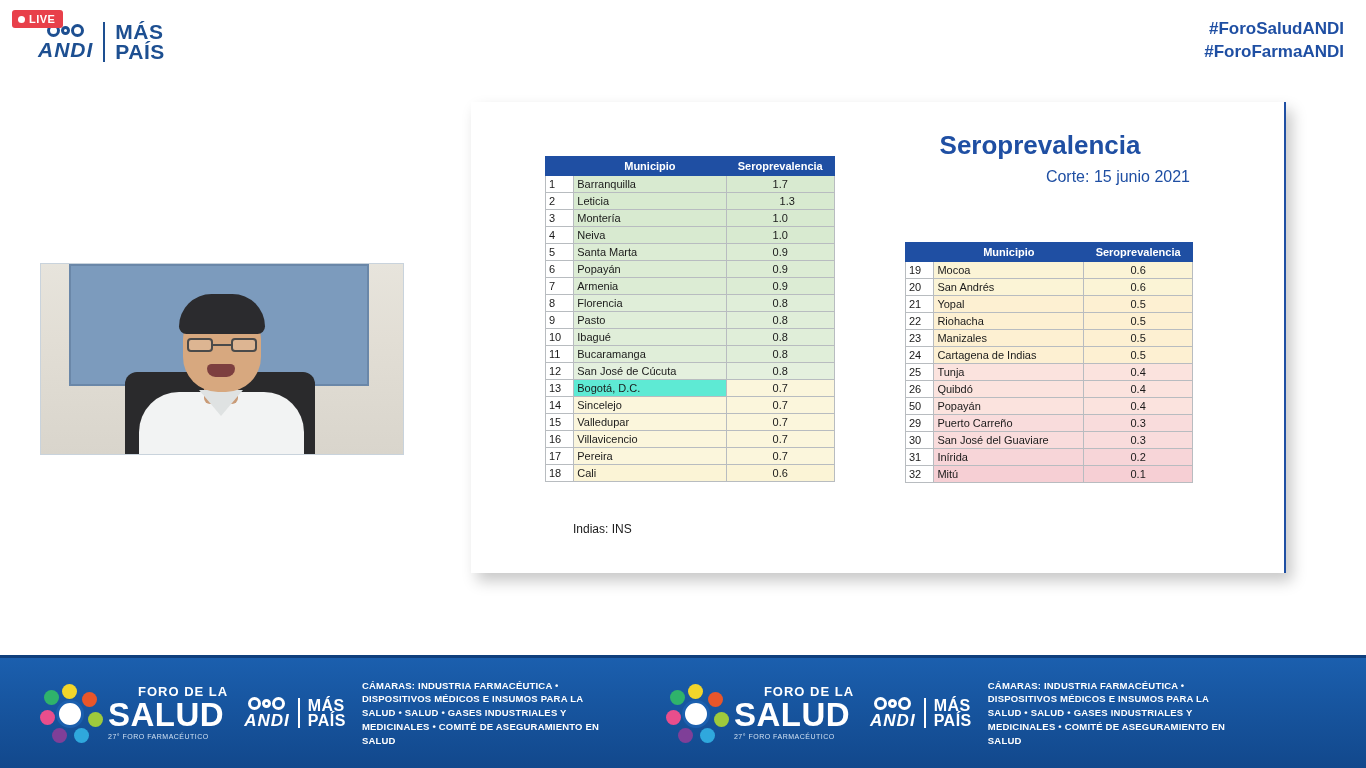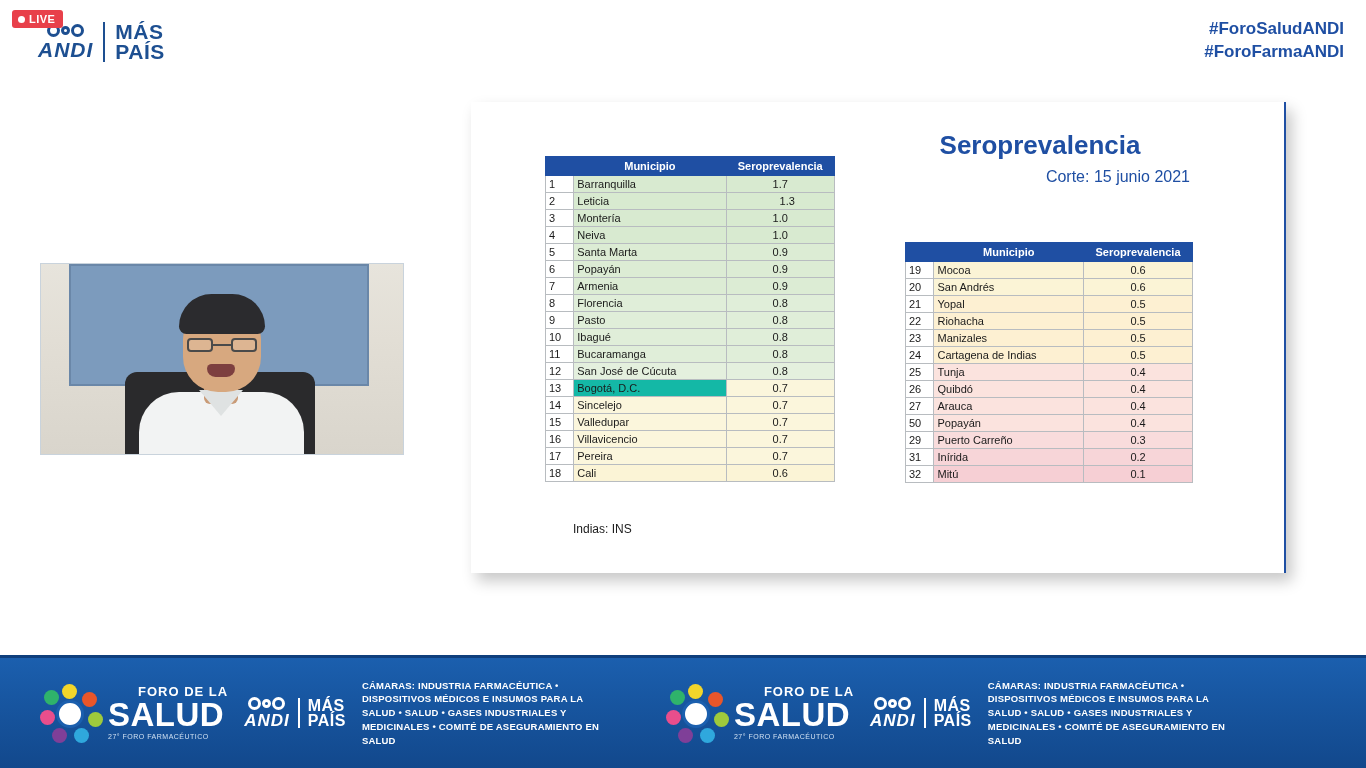--- a/index.html
+++ b/index.html
@@ -532,21 +532,21 @@
             <td class="city" style="background: rgb(224, 238, 217);">Bucaramanga</td>
             <td class="val" style="background: rgb(224, 238, 217);">0.8</td>
           </tr>
           <tr>
             <td class="rank">12</td>
             <td class="city" style="background: rgb(228, 240, 222); margin-left: 31px;">San José de Cúcuta</td>
             <td class="val" style="background: rgb(228, 240, 222);">0.8</td>
           </tr>
           <tr>
             <td class="rank">13</td>
-            <td class="city" style="background: #14b8a6;">Bogotá, D.C.</td>
+            <td class="city" style="background: #5eead4;">Bogotá, D.C.</td>
             <td class="val" style="background: rgb(251, 246, 220);">0.7</td>
           </tr>
           <tr>
             <td class="rank">14</td>
             <td class="city" style="background: rgb(251, 246, 220);">Sincelejo</td>
             <td class="val" style="background: rgb(251, 246, 220);">0.7</td>
           </tr>
           <tr>
             <td class="rank">15</td>
             <td class="city" style="background: rgb(251, 246, 220);">Valledupar</td>
@@ -620,32 +620,32 @@
             <td class="rank">25</td>
             <td class="city" style="background: rgb(251, 227, 222);">Tunja</td>
             <td class="val" style="background: rgb(251, 227, 222);">0.4</td>
           </tr>
           <tr>
             <td class="rank">26</td>
             <td class="city" style="background: rgb(251, 227, 222);">Quibdó</td>
             <td class="val" style="background: rgb(251, 227, 222);">0.4</td>
           </tr>
           <tr>
-            <td class="rank">27</td>
-            <td class="city" style="background: rgb(251, 227, 222);">Arauca</td>
-            <td class="val" style="background: rgb(251, 227, 222);">0.4</td>
-          </tr>
-          <tr>
             <td class="rank">50</td>
             <td class="city" style="background: rgb(251, 227, 222);">Popayán</td>
             <td class="val" style="background: rgb(251, 227, 222);">0.4</td>
           </tr>
           <tr>
             <td class="rank">29</td>
             <td class="city" style="background: rgb(249, 220, 220);">Puerto Carreño</td>
+            <td class="val" style="background: rgb(249, 220, 220);">0.3</td>
+          </tr>
+          <tr>
+            <td class="rank">30</td>
+            <td class="city" style="background: rgb(249, 220, 220);">San José del Guaviare</td>
             <td class="val" style="background: rgb(249, 220, 220);">0.3</td>
           </tr>
           <tr>
             <td class="rank">31</td>
             <td class="city" style="background: rgb(247, 213, 216);">Inírida</td>
             <td class="val" style="background: rgb(247, 213, 216);">0.2</td>
           </tr>
           <tr>
             <td class="rank">32</td>
             <td class="city" style="background: rgb(246, 207, 212);">Mitú</td>

